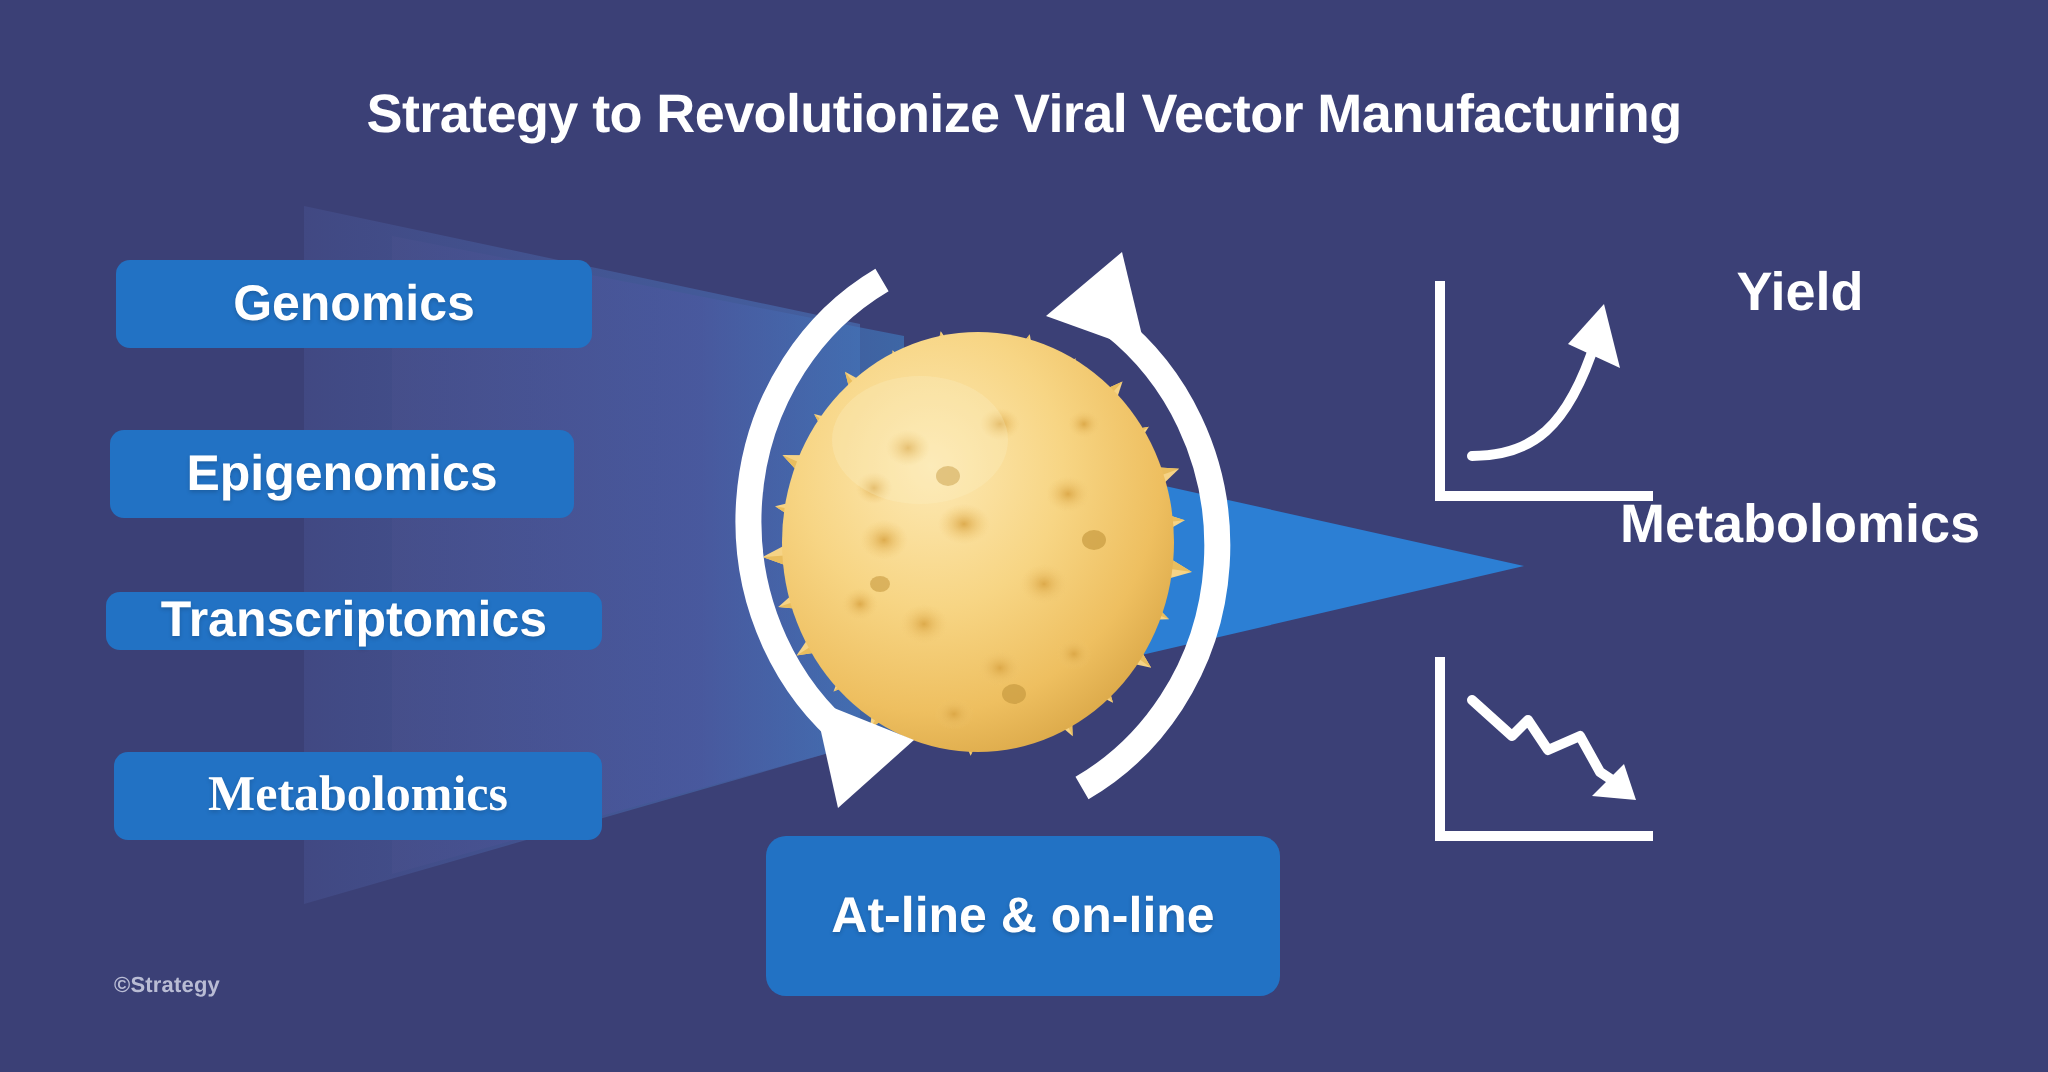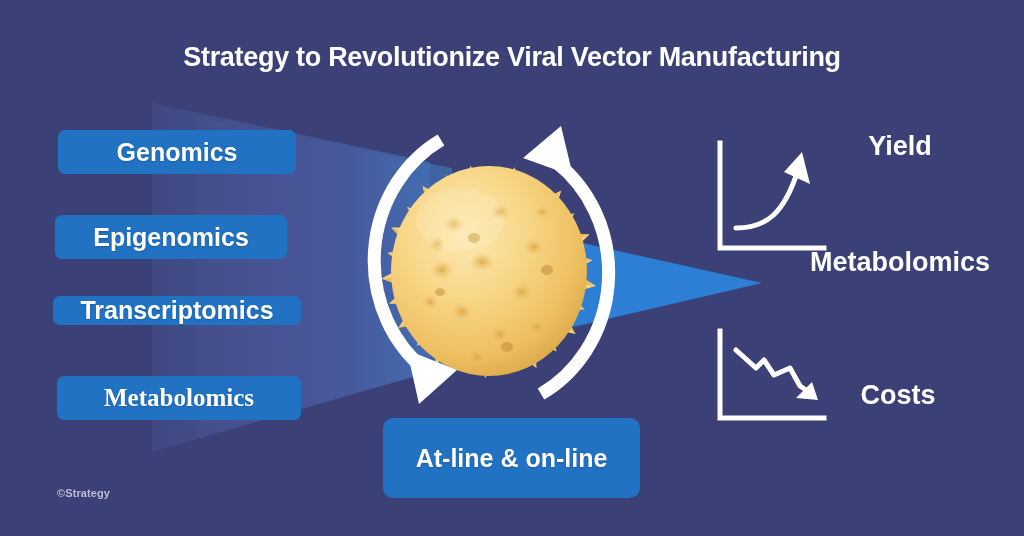--- a/index.html
+++ b/index.html
@@ -334,17 +334,16 @@
   <svg class="chart-down" width="118" height="100" viewBox="0 0 118 100" aria-hidden="true">
     <g stroke="#ffffff" stroke-width="5" fill="none" stroke-linecap="square">
       <path d="M 8,3 L 8,90 L 112,90"></path>
       <path d="M 24,22 L 44,40 L 52,32 L 62,47 L 78,40 L 88,58 L 100,66" stroke-linejoin="round" stroke-linecap="round"></path>
     </g>
     <polygon points="106,72 84,70 100,54" fill="#ffffff"></polygon>
   </svg>
 
   <div class="outcome out-yield">Yield</div>
   <div class="outcome out-scale">Metabolomics</div>
-  <div class="outcome out-costs">Costs</div>
 
   <div class="copyright">©Strategy</div>
 
 </div>
 
 </body></html>

